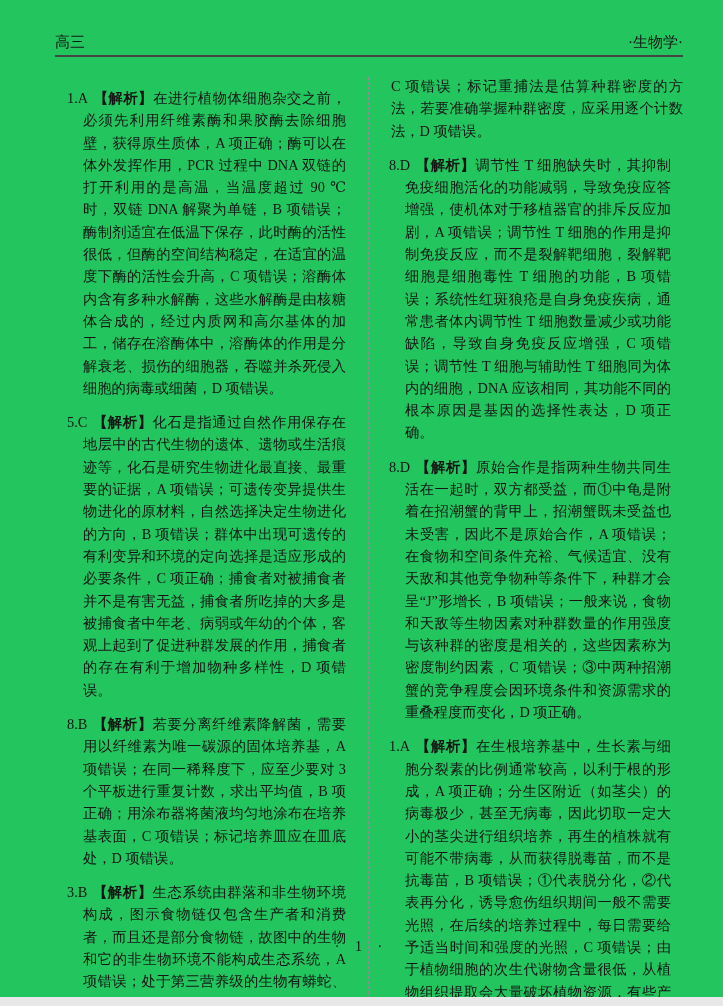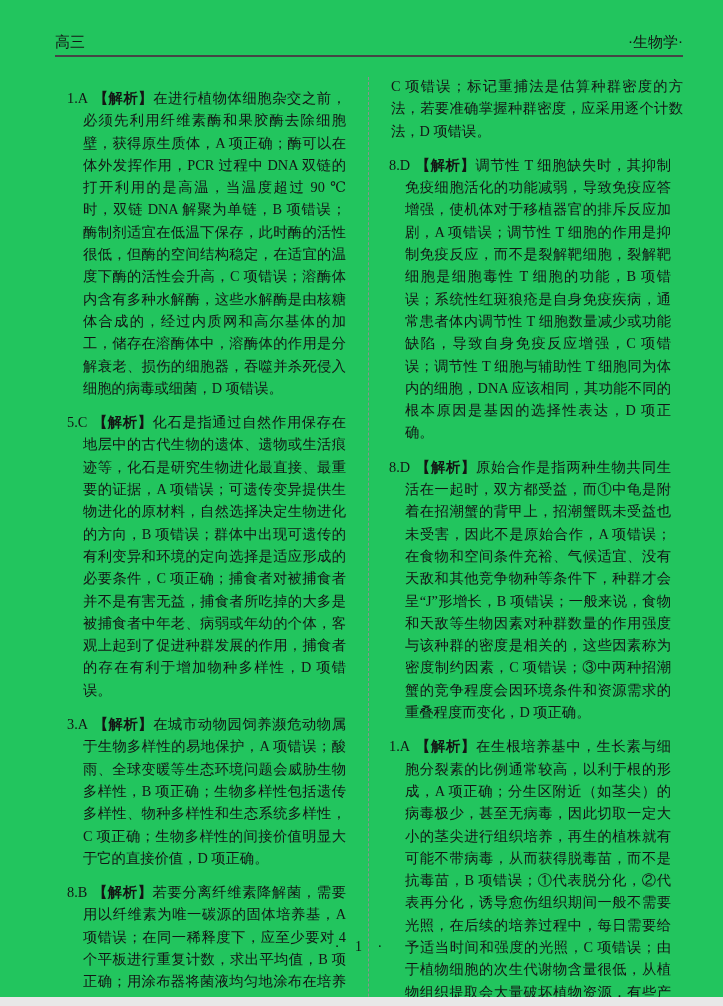--- a/index.html
+++ b/index.html
@@ -48,26 +48,23 @@
     <div class="col col-left">
 
       <p class="item">
         <span class="num">1.A</span><span class="jiexi">【解析】</span><span>在进行植物体细胞杂交之前，必须先利用纤维素酶和果胶酶去除细胞壁，获得原生质体，A 项正确；酶可以在体外发挥作用，PCR 过程中 DNA 双链的打开利用的是高温，当温度超过 90 ℃时，双链 DNA 解聚为单链，B 项错误；酶制剂适宜在低温下保存，此时酶的活性很低，但酶的空间结构稳定，在适宜的温度下酶的活性会升高，C 项错误；溶酶体内含有多种水解酶，这些水解酶是由核糖体合成的，经过内质网和高尔基体的加工，储存在溶酶体中，溶酶体的作用是分解衰老、损伤的细胞器，吞噬并杀死侵入细胞的病毒或细菌，D 项错误。</span>
       </p>
 
       <p class="item">
         <span class="num">5.C</span><span class="jiexi">【解析】</span><span>化石是指通过自然作用保存在地层中的古代生物的遗体、遗物或生活痕迹等，化石是研究生物进化最直接、最重要的证据，A 项错误；可遗传变异提供生物进化的原材料，自然选择决定生物进化的方向，B 项错误；群体中出现可遗传的有利变异和环境的定向选择是适应形成的必要条件，C 项正确；捕食者对被捕食者并不是有害无益，捕食者所吃掉的大多是被捕食者中年老、病弱或年幼的个体，客观上起到了促进种群发展的作用，捕食者的存在有利于增加物种多样性，D 项错误。</span>
       </p>
 
-      <p class="item">
-        <span class="num">3.A</span><span class="jiexi">【解析】</span><span>在城市动物园饲养濒危动物属于生物多样性的易地保护，A 项错误；酸雨、全球变暖等生态环境问题会威胁生物多样性，B 项正确；生物多样性包括遗传多样性、物种多样性和生态系统多样性，C 项正确；生物多样性的间接价值明显大于它的直接价值，D 项正确。</span>
-      </p>
 
       <p class="item">
-        <span class="num">8.B</span><span class="jiexi">【解析】</span><span>若要分离纤维素降解菌，需要用以纤维素为唯一碳源的固体培养基，A 项错误；在同一稀释度下，应至少要对 4 个平板进行重复计数，求出平均值，B 项正确；用涂布器将菌液均匀地涂布在培养基表面，C 项错误；标记培养皿应在皿底处，D 项错误。</span>
+        <span class="num">8.B</span><span class="jiexi">【解析】</span><span>若要分离纤维素降解菌，需要用以纤维素为唯一碳源的固体培养基，A 项错误；在同一稀释度下，应至少要对 3 个平板进行重复计数，求出平均值，B 项正确；用涂布器将菌液均匀地涂布在培养基表面，C 项错误；标记培养皿应在皿底处，D 项错误。</span>
       </p>
 
       <p class="item">
         <span class="num">3.B</span><span class="jiexi">【解析】</span><span>生态系统由群落和非生物环境构成，图示食物链仅包含生产者和消费者，而且还是部分食物链，故图中的生物和它的非生物环境不能构成生态系统，A 项错误；处于第三营养级的生物有蟒蛇、猛禽、食虫鸟，B 项正确；能量在相邻两个营养级间的传递效率是 10%～20%，草同化的能量约有 10%～20%流入下一营养级，</span>
       </p>
     </div>
 
     <div class="divider"></div>
 
     <div class="col col-right">

